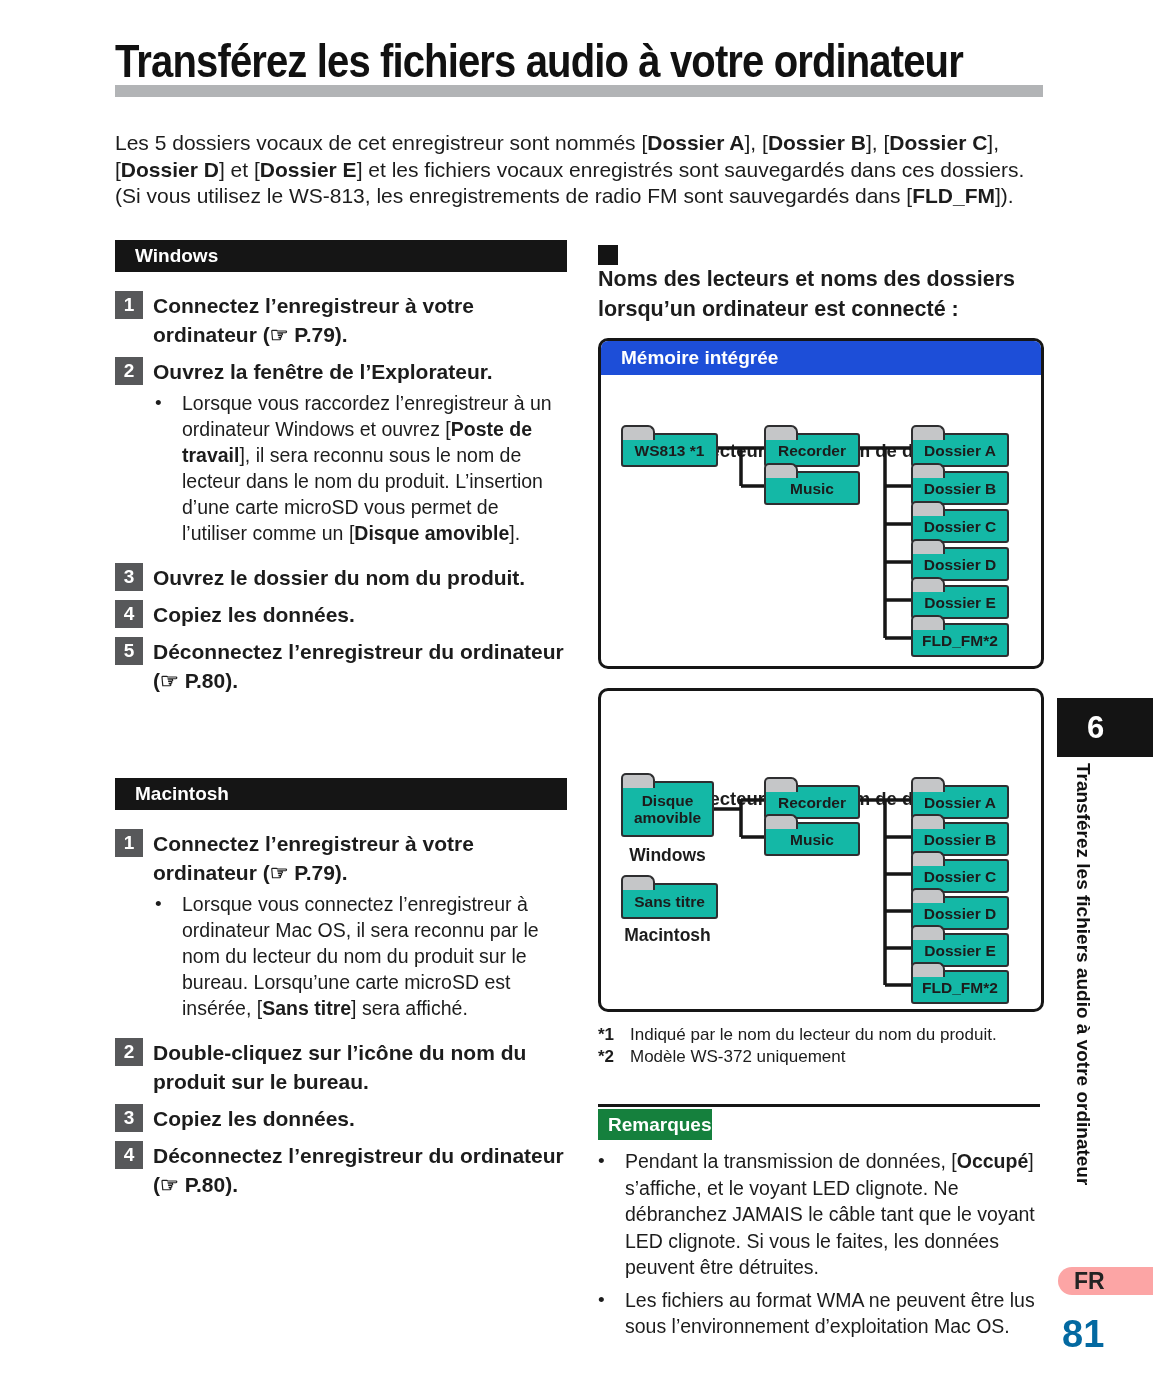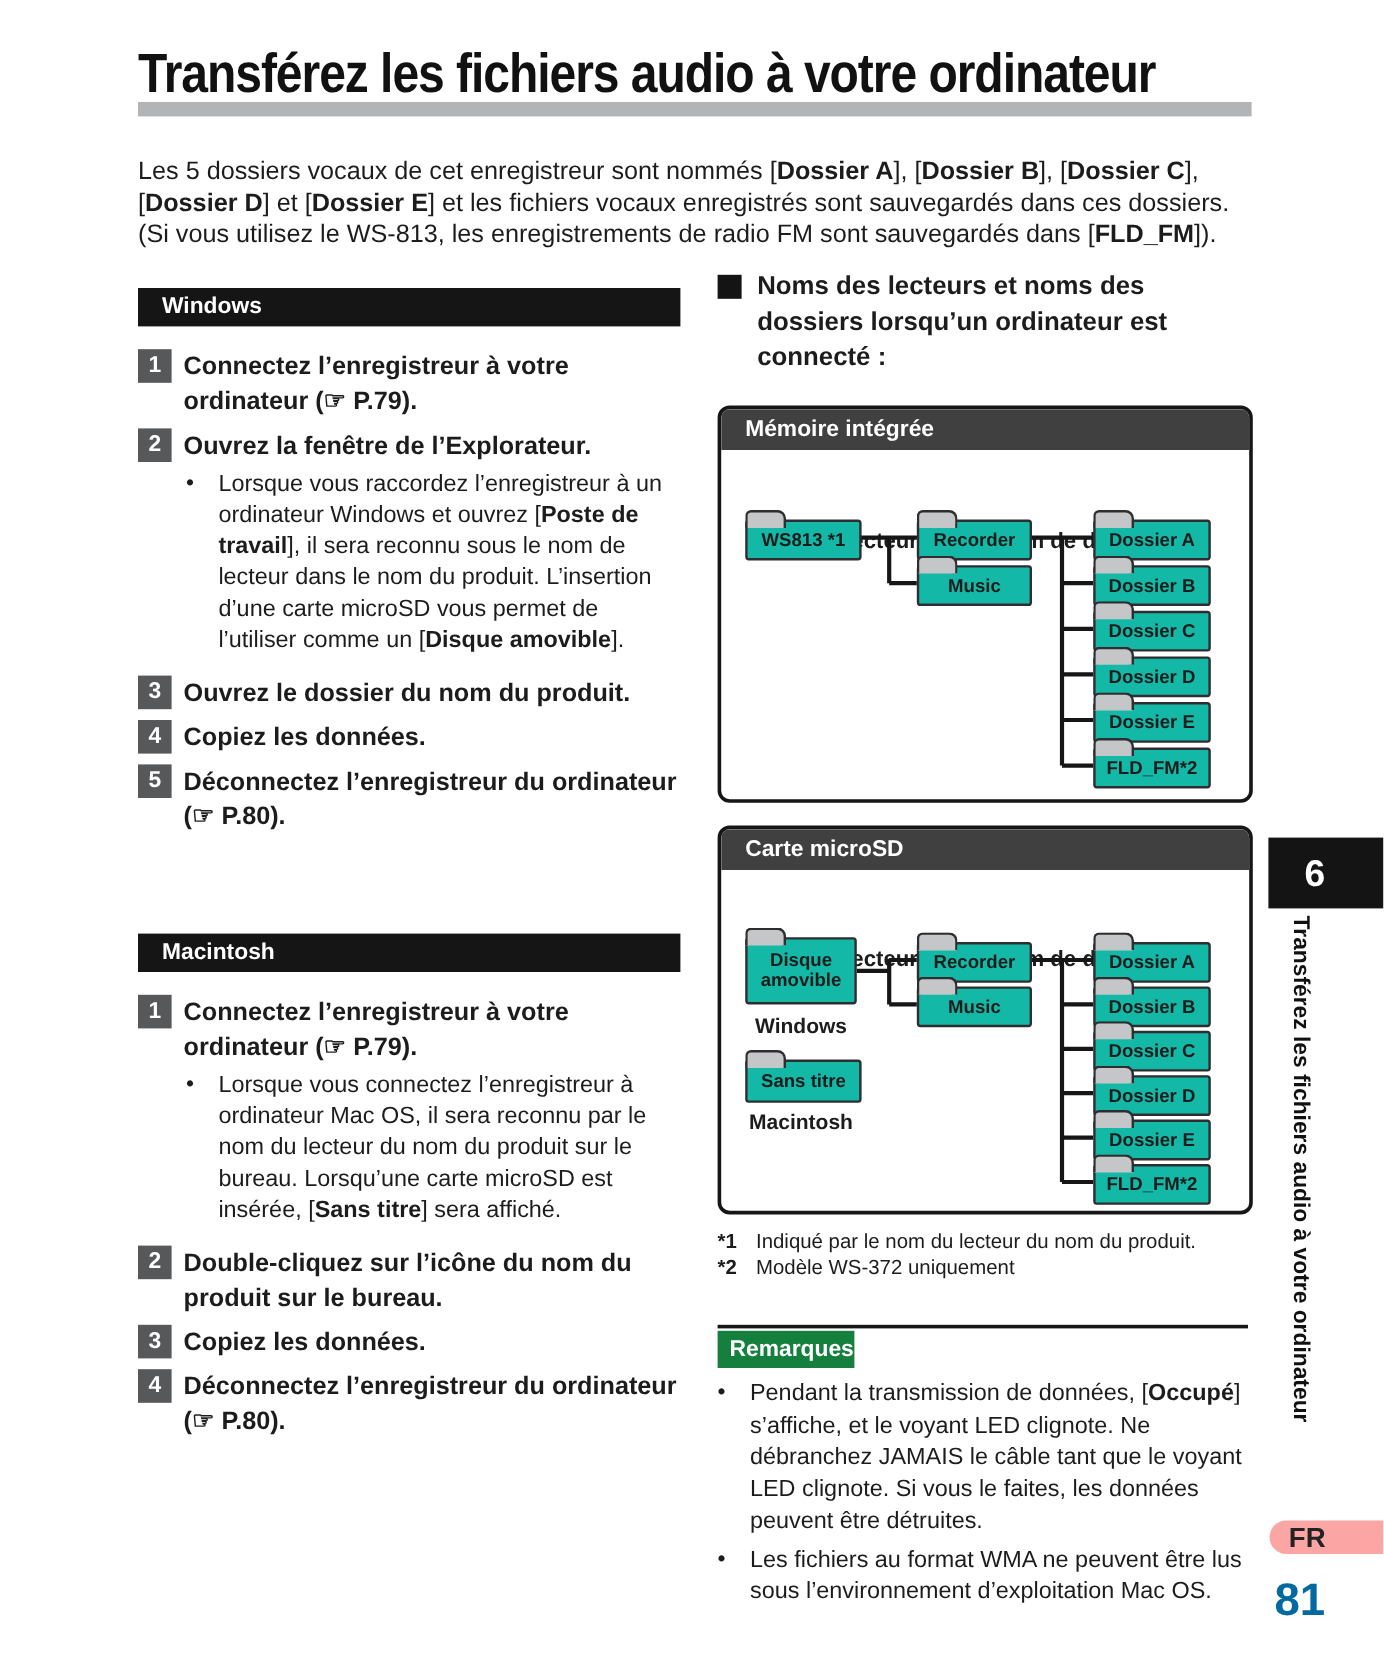--- a/index.html
+++ b/index.html
@@ -24,29 +24,29 @@
   .steps{margin-top:19px;}
   .step{display:flex;margin-bottom:8px;}
   .step-num{flex:0 0 28px;width:28px;height:28px;background:#57585a;color:#fff;font-weight:bold;
             font-size:19px;text-align:center;line-height:28px;margin-right:10px;}
   .step-body{flex:1;}
   .step-text{font-weight:bold;font-size:21px;line-height:29px;}
   .step-note{display:flex;margin:4px 0 9px 2px;font-size:19.5px;line-height:26px;}
   .bullet{flex:0 0 27px;font-size:19px;}
 
   
-  .dn-heading{position:absolute;left:598px;top:224px;width:448px;display:flex;}
+  .dn-heading{position:absolute;left:598px;top:240px;width:448px;display:flex;flex-direction:column;}
   .sq{flex:none;width:20px;height:20px;background:#141414;margin:5px 13px 0 0;}
   .dn-text{font-weight:bold;font-size:21.5px;line-height:29.5px;}
 
   .fbox{position:absolute;left:598px;width:440px;border:3px solid #161616;border-radius:10px;
         overflow:hidden;background:#fff;}
   .box1{top:338px;height:325px;}
   .box2{top:688px;height:318px;}
-  .fbox-header{background:#404040;color:#fff;font-weight:bold;font-size:19px;height:34px;
+  .fbox-header{background:#1d4ed8;color:#fff;font-weight:bold;font-size:19px;height:34px;
                line-height:34px;padding-left:20px;}
   .diagram{position:absolute;inset:0;}
   .col-label{position:absolute;font-weight:bold;font-size:18.5px;white-space:nowrap;margin-top:48px;}
   .wires{position:absolute;inset:0;}
 
   .folder{position:absolute;background:#14b8a6;border:2.5px solid #2e2e30;border-radius:3px;
           display:flex;align-items:center;justify-content:center;font-weight:bold;
           font-size:15.5px;line-height:17px;text-align:center;z-index:2;}
   .folder::before{content:"";position:absolute;left:-2.5px;top:-10px;width:30px;height:13px;
           background:#c5c6c8;border:2.5px solid #2e2e30;border-bottom:none;border-radius:5px 7px 0 0;}
@@ -175,21 +175,20 @@
       <div class="folder" style="left:310px;top:92px;width:94px;height:30px;">Dossier A</div>
       <div class="folder" style="left:310px;top:130px;width:94px;height:30px;">Dossier B</div>
       <div class="folder" style="left:310px;top:168px;width:94px;height:30px;">Dossier C</div>
       <div class="folder" style="left:310px;top:206px;width:94px;height:30px;">Dossier D</div>
       <div class="folder" style="left:310px;top:244px;width:94px;height:30px;">Dossier E</div>
       <div class="folder" style="left:310px;top:282px;width:94px;height:30px;">FLD_FM*2</div>
     </div>
   </div>
 
   <div class="fbox box2">
-    <div class="fbox-header">Carte microSD</div>
     <div class="diagram">
       <span class="col-label" style="left:20px;top:49px;">Noms de lecteur</span>
       <span class="col-label" style="left:228px;top:49px;">Nom de dossier</span>
       <svg class="wires" width="440" height="318" viewBox="0 0 440 318">
         <path d="M113 118 H140 M140 109 V146 M140 109 H163 M140 146 H163 M255 109 H310 M284 109 V294 M284 146 H310 M284 183 H310 M284 220 H310 M284 257 H310 M284 294 H310" stroke="#161616" stroke-width="3.5" fill="none"></path>
       </svg>
       <div class="folder" style="left:20px;top:90px;width:93px;height:56px;padding:0 8px;box-sizing:border-box;">Disque amovible</div>
       <div class="os-label" style="left:20px;top:154px;width:93px;">Windows</div>
       <div class="folder" style="left:20px;top:192px;width:93px;height:32px;">Sans titre</div>
       <div class="os-label" style="left:20px;top:234px;width:93px;">Macintosh</div>

